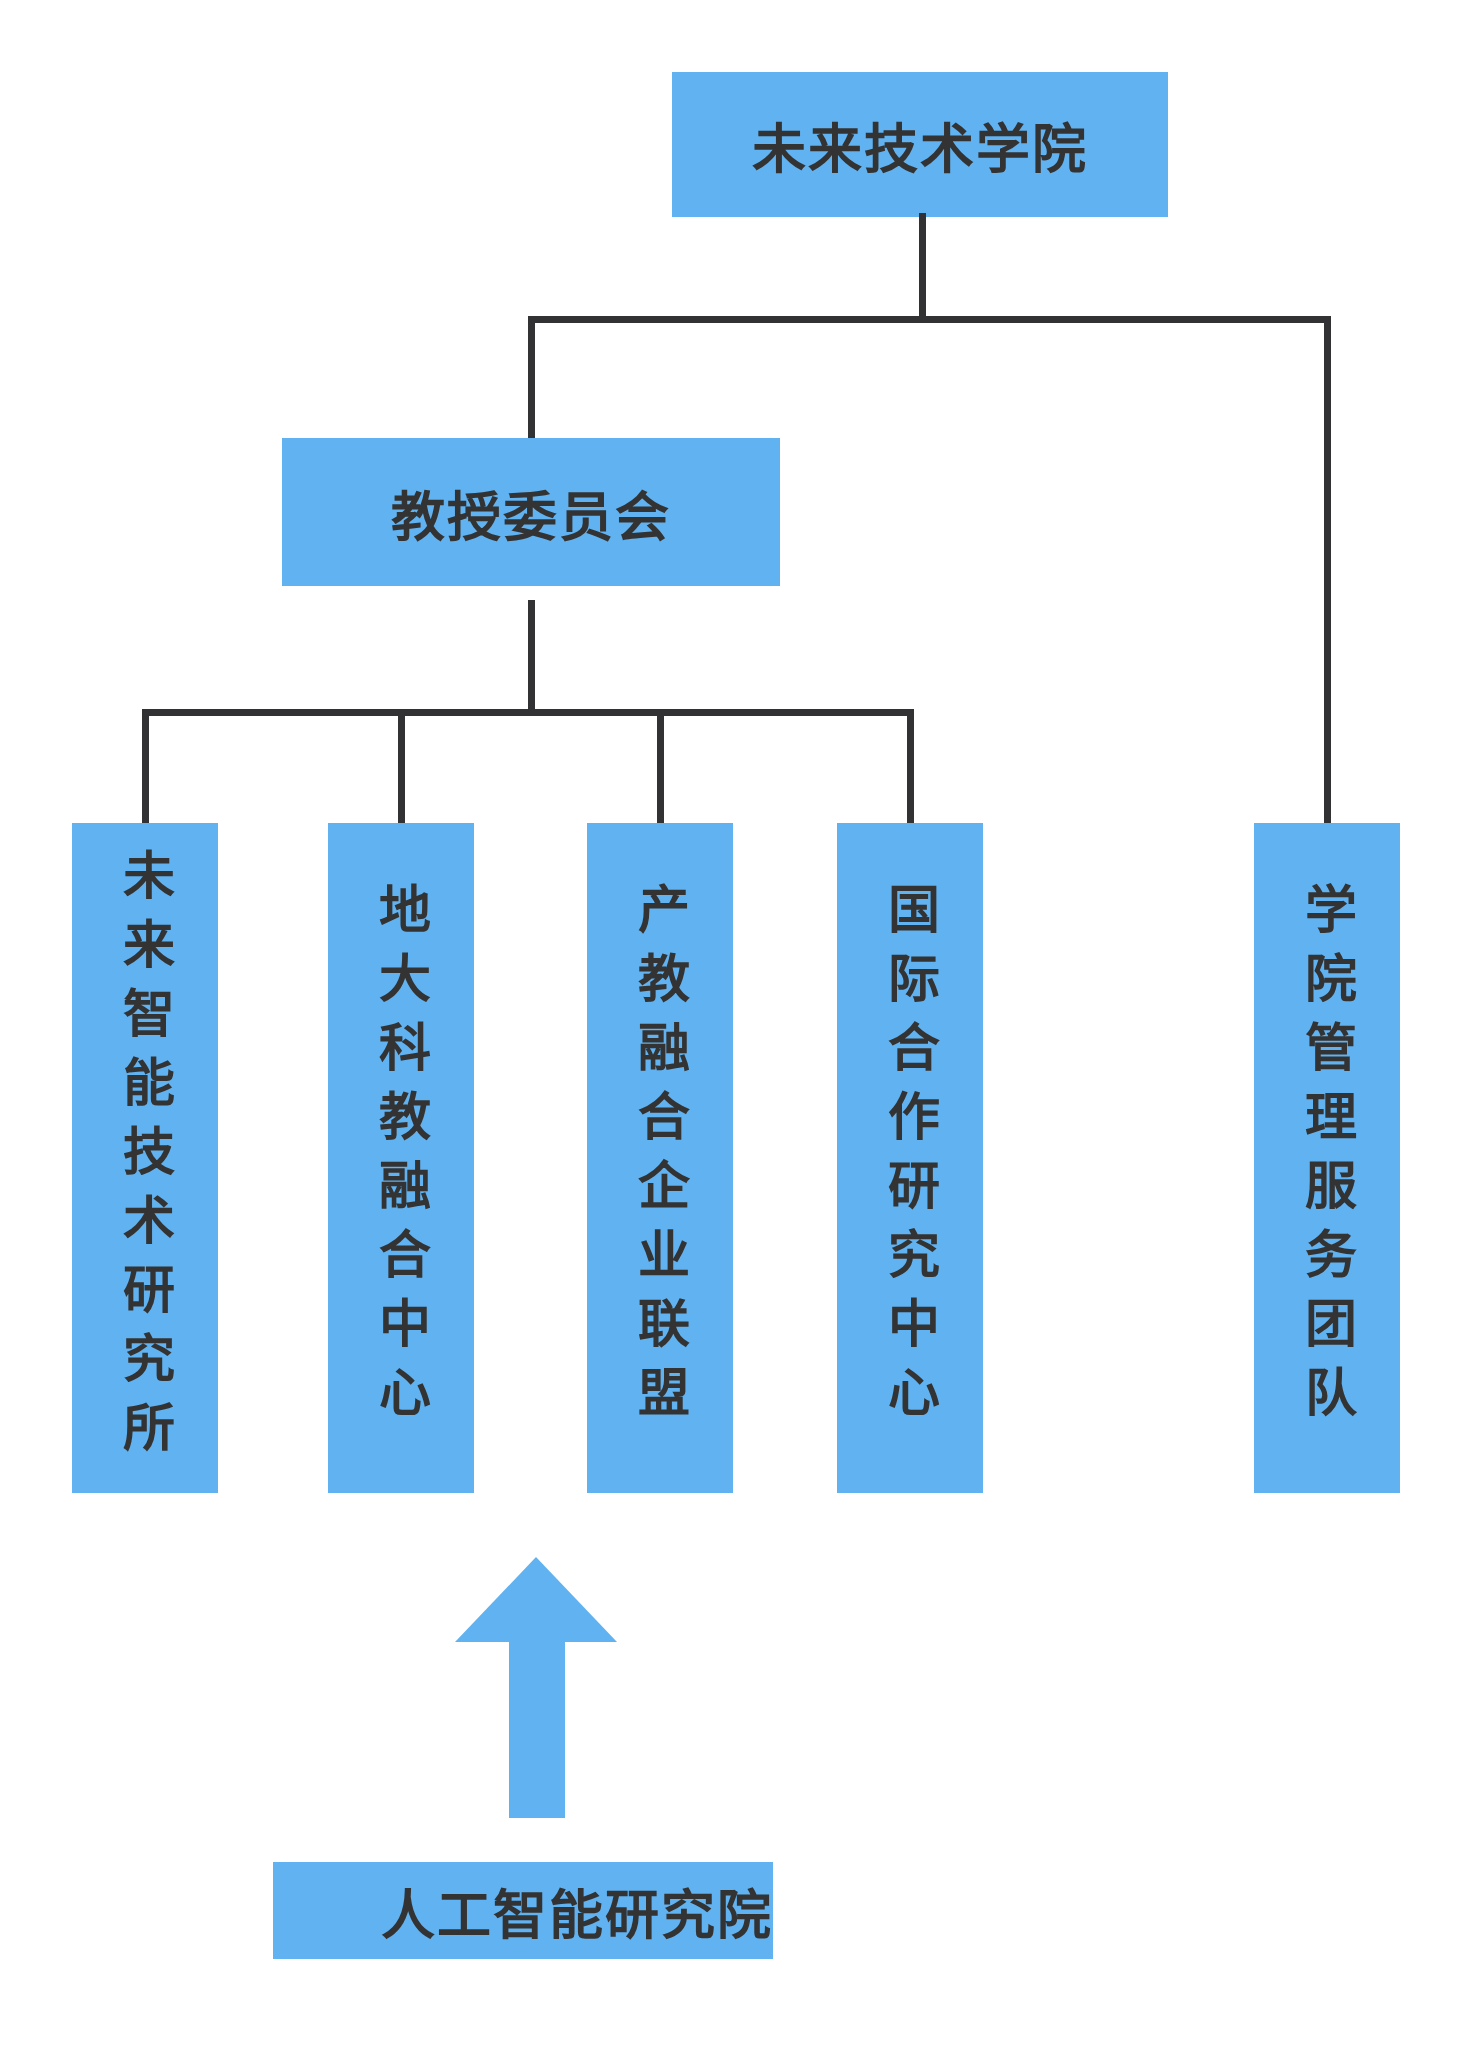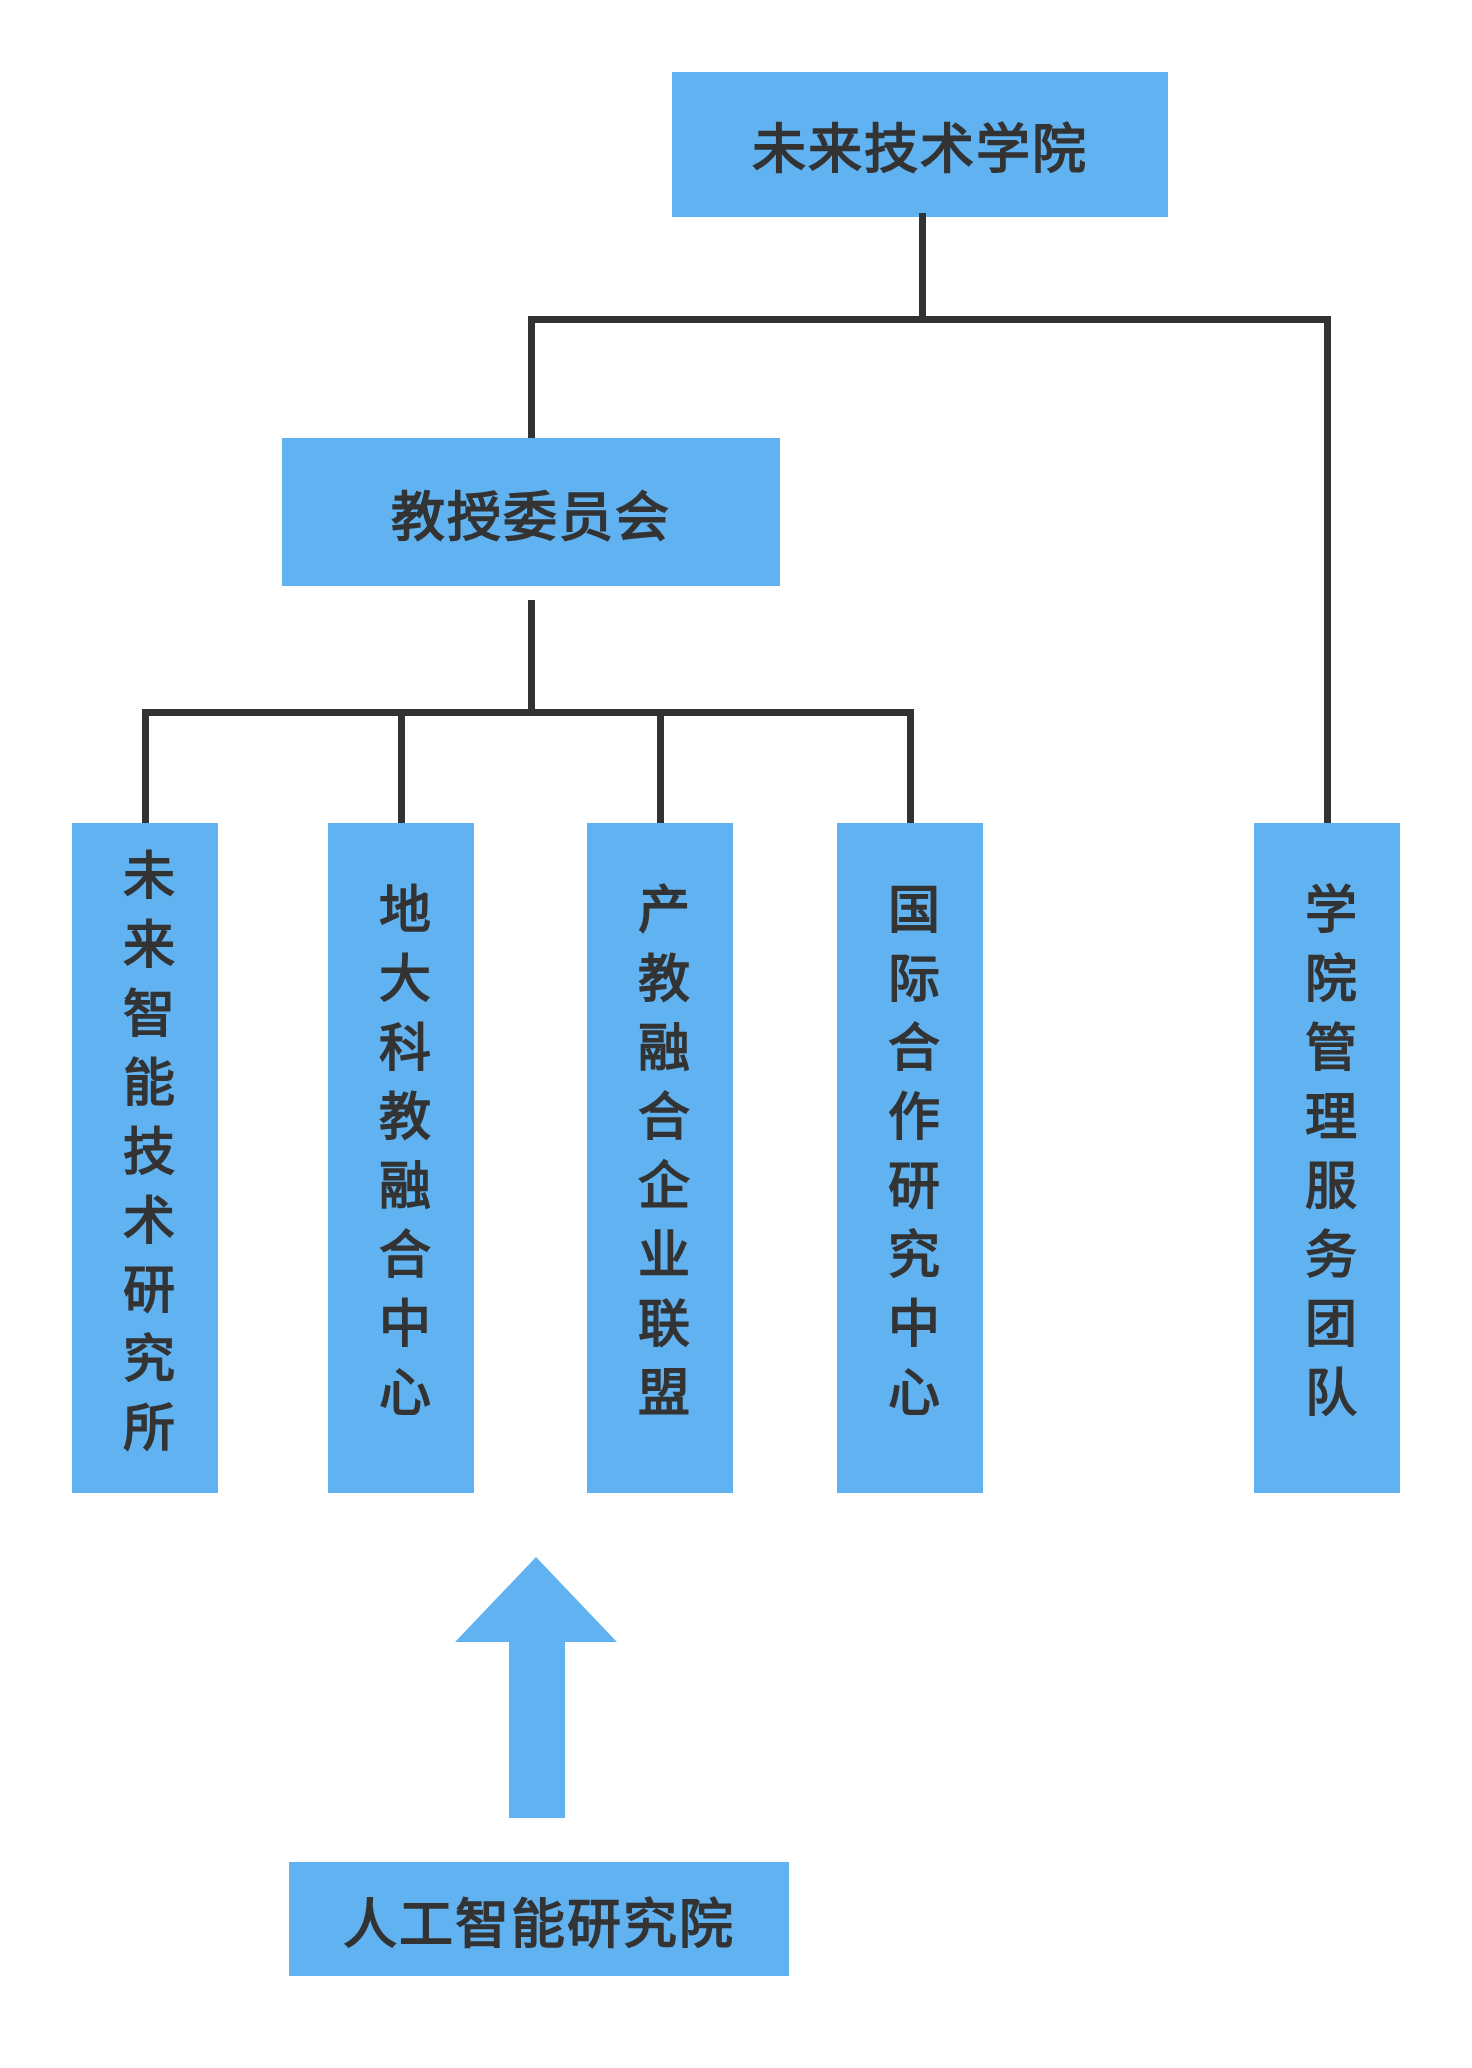--- a/index.html
+++ b/index.html
@@ -32,21 +32,21 @@
     box-sizing: border-box;
   }
   .node.h-label {
     font-size: 54px;
     letter-spacing: 2px;
     white-space: nowrap;
   }
   
   .node-root      { left: 672px;  top: 72px;   width: 496px; height: 145px; }
   .node-committee { left: 282px;  top: 438px;  width: 498px; height: 148px; }
-  .node-affiliate { left: 289px;  top: 1862px; width: 500px; height: 114px; }
+  .node-affiliate { left: 273px;  top: 1862px; width: 500px; height: 97px; justify-content: flex-end; }
   
   .vnode {
     top: 823px;
     height: 670px;
     width: 146px;
   }
   .vnode .vtext {
     writing-mode: vertical-rl;
     text-orientation: upright;
     font-size: 52px;

